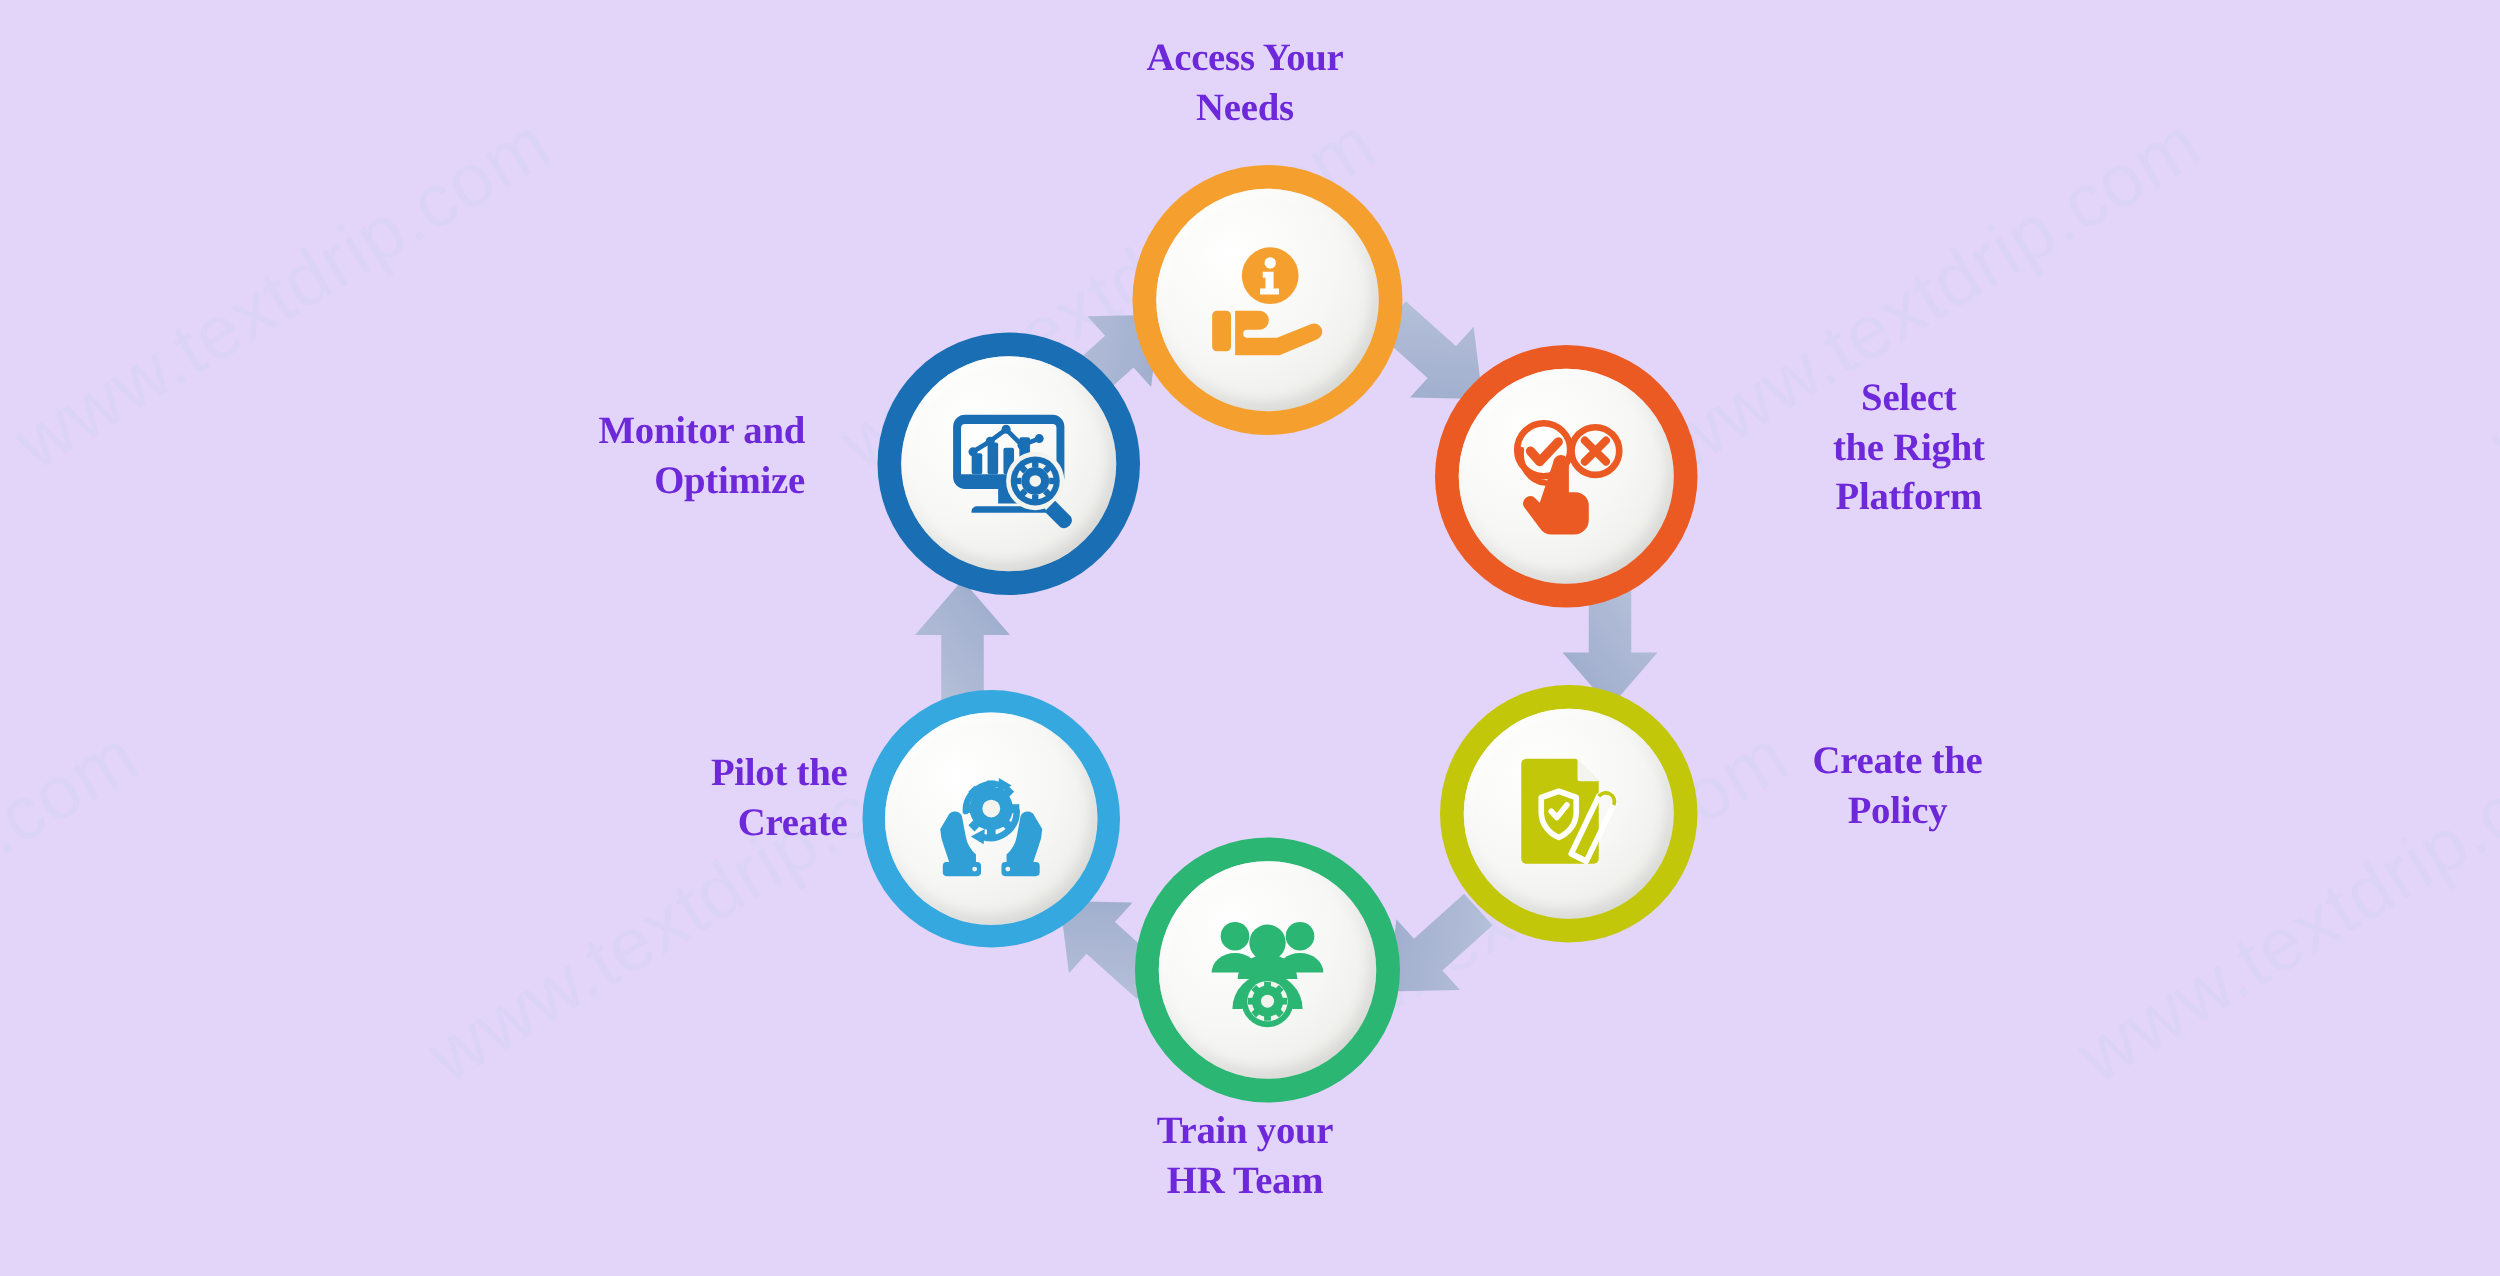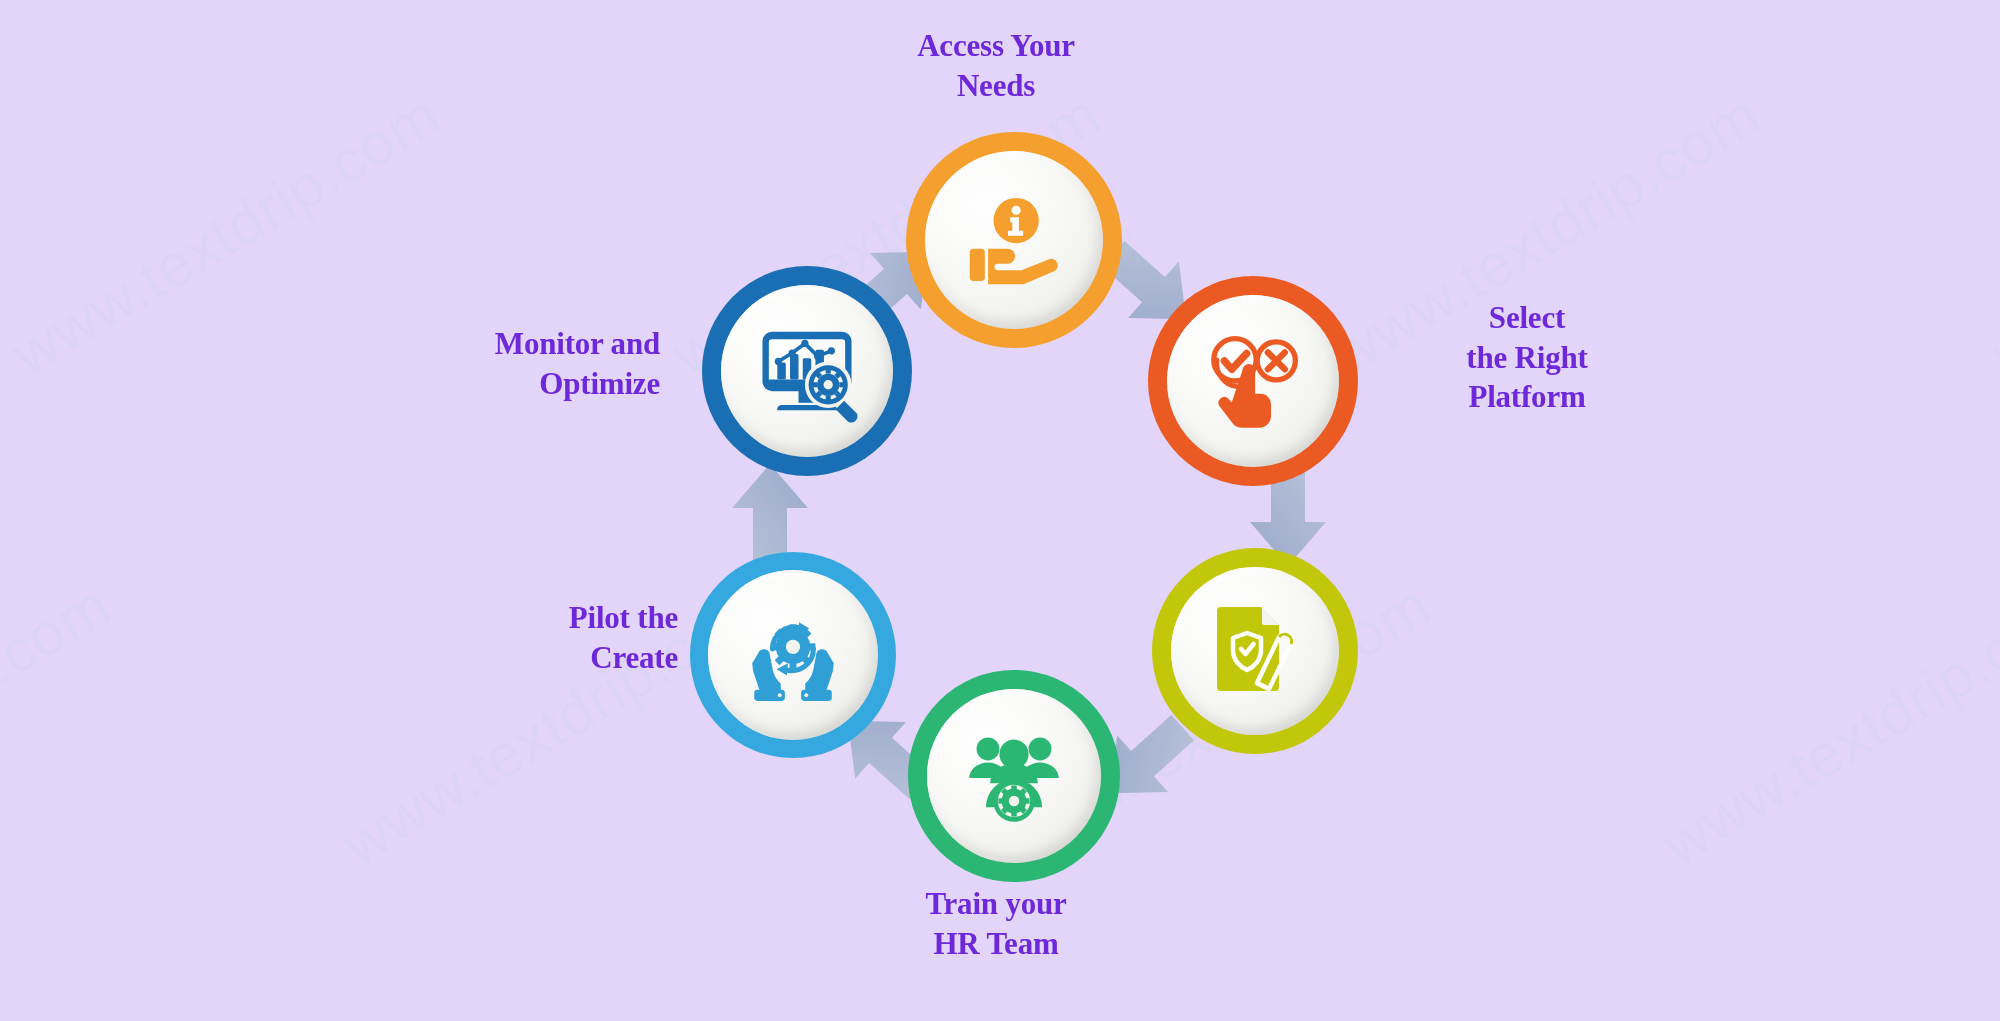--- a/index.html
+++ b/index.html
@@ -195,20 +195,22 @@
           <g fill="#ec5a23">
             <path d="M40 40 a6 6 0 0 1 12 0 v22 h5 a10 10 0 0 1 10 10 v11
                      a11 11 0 0 1 -11 11 h-17 a11 11 0 0 1 -9 -5 l-12 -16
                      a5.5 5.5 0 0 1 8 -7 l4 4 z"></path>
           </g>
         </svg>
       </div>
     </div>
   </div>
 
+  <div class="label right" style="left:1378px; top:588px; width:280px;">Create the
+Policy</div>
 
   <div class="node">
     <div class="circle-wrap" style="left:1152px; top:548px; width:206px; height:206px;">
       <div class="ring" style="background:#c3c709;"></div>
       <div class="inner-disc" style="left:19px; top:19px; width:168px; height:168px;">
         <svg class="icon-svg" width="100" height="100" viewBox="0 0 100 100">
           <g fill="#c3c709">
             <path d="M12 10 a4 4 0 0 1 4 -4 h40 l18 18 v62 a4 4 0 0 1 -4 4
                      h-54 a4 4 0 0 1 -4 -4 z"></path>
             <path d="M57 6 l17 18 h-15 a2 2 0 0 1 -2 -2 z" fill="#f4f4ef"></path>
@@ -302,21 +304,21 @@
             <rect x="12" y="84" width="30" height="11" rx="3"></rect>
             <rect x="58" y="84" width="30" height="11" rx="3"></rect>
           </g>
           <circle cx="37" cy="89.5" r="1.9" fill="#f4f4ef"></circle>
           <circle cx="63" cy="89.5" r="1.9" fill="#f4f4ef"></circle>
         </svg>
       </div>
     </div>
   </div>
 
-  <div class="label left" style="left:380px; top:324px; width:280px;">Monitor and
+  <div class="label left" style="left:364px; top:324px; width:280px;">Monitor and
 Optimize</div>
 
   <div class="node">
     <div class="circle-wrap" style="left:702px; top:266px; width:210px; height:210px;">
       <div class="ring" style="background:#1a6fb4;"></div>
       <div class="inner-disc" style="left:19px; top:19px; width:172px; height:172px;">
         <svg class="icon-svg" width="106" height="106" viewBox="0 0 100 100">
           <g fill="#1a6fb4">
             <path d="M8 22 a9 9 0 0 1 9 -9 h66 a9 9 0 0 1 9 9 v38 a9 9 0 0 1 -9 9
                      h-66 a9 9 0 0 1 -9 -9 z

